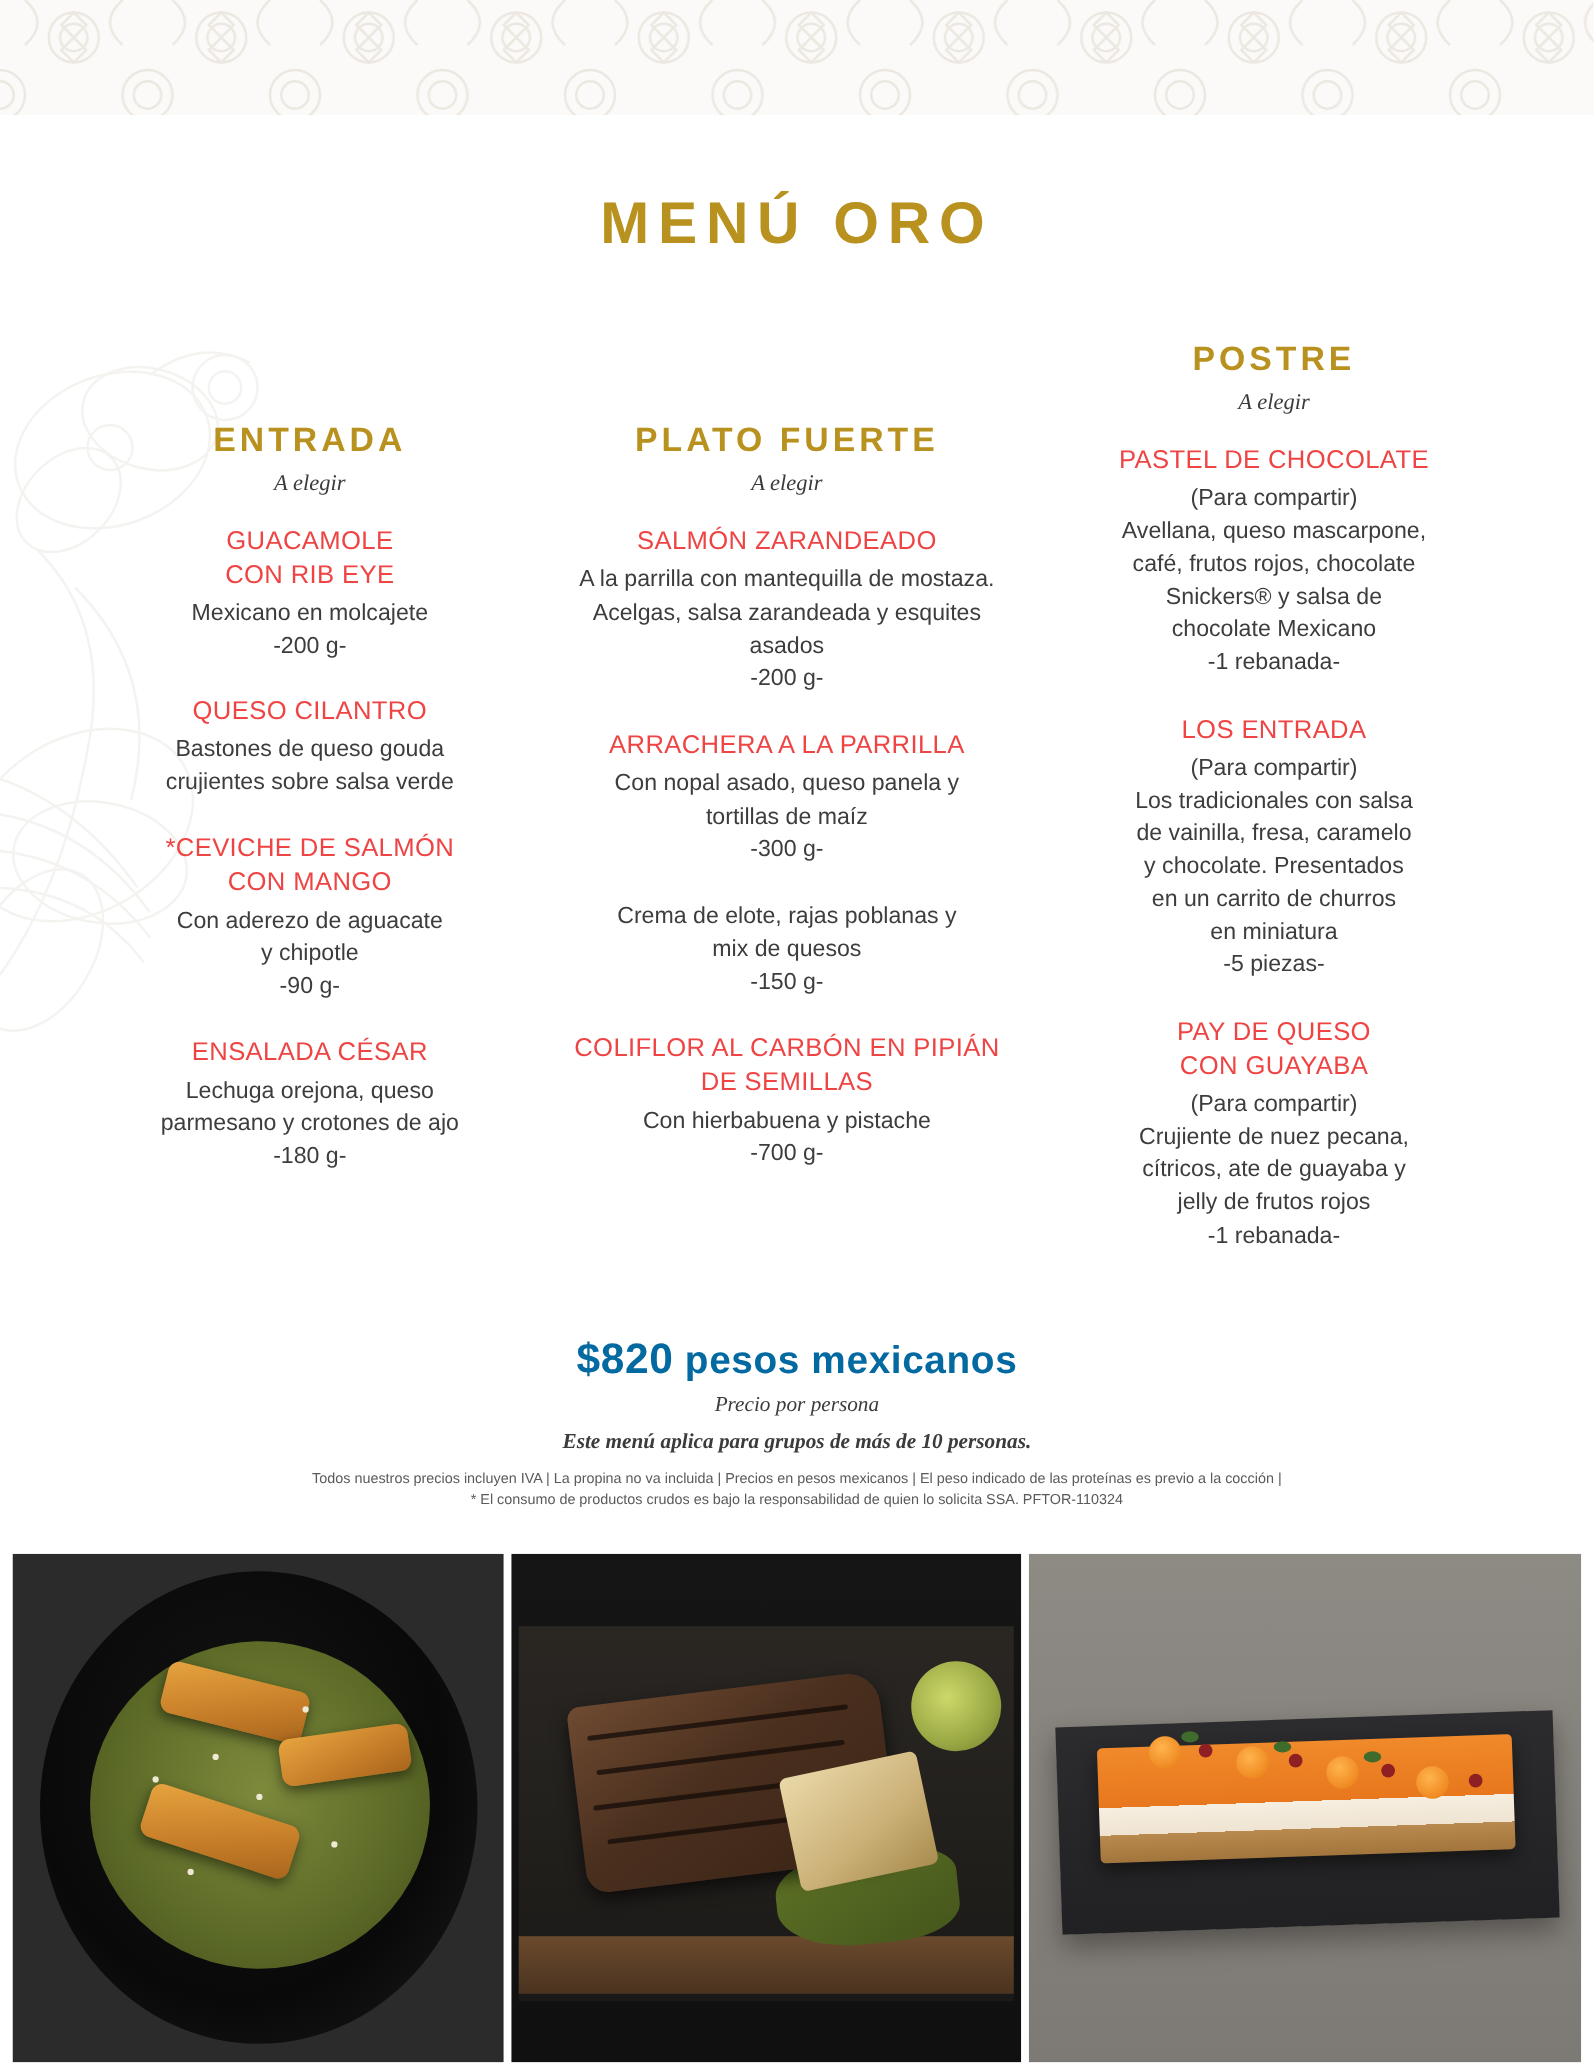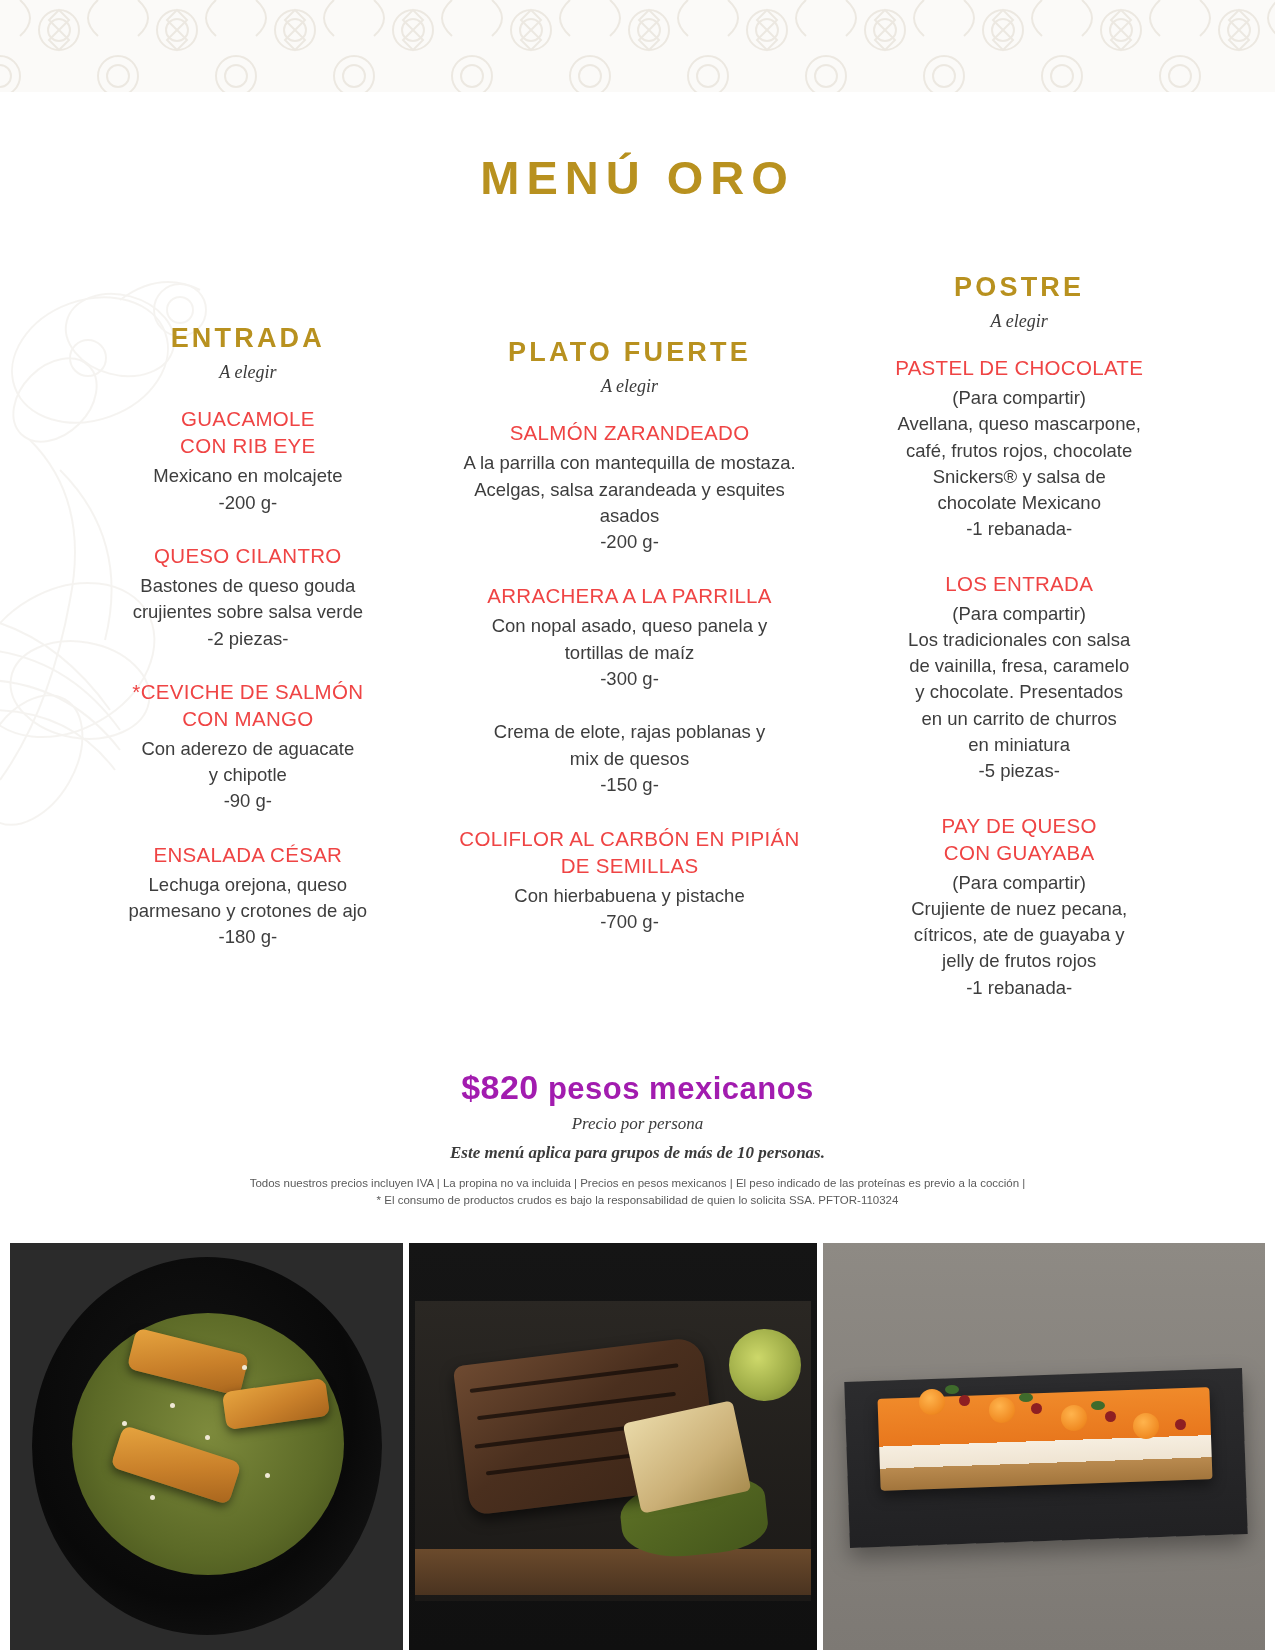--- a/index.html
+++ b/index.html
@@ -114,21 +114,21 @@
   
   .price-block {
     position: absolute;
     top: 1068px;
     left: 0;
     width: 1275px;
     text-align: center;
   }
   .price-line {
     font-size: 31px;
-    color: #a21caf;
+    color: #0369a1;
     font-weight: 700;
     letter-spacing: .5px;
   }
   .price-line .amount { font-size: 34px; }
   .price-note {
     font-family: "Liberation Serif", serif;
     font-style: italic;
     font-size: 17px;
     color: #3b3b3b;
     margin-top: 6px;
@@ -299,21 +299,20 @@
     <div class="col-sub">A elegir</div>
 
     <div class="dish">
       <div class="dish-name">GUACAMOLE<br>CON RIB EYE</div>
       <div class="dish-desc">Mexicano en molcajete</div>
       <div class="dish-weight">-200 g-</div>
     </div>
     <div class="dish">
       <div class="dish-name">QUESO CILANTRO</div>
       <div class="dish-desc">Bastones de queso gouda<br>crujientes sobre salsa verde</div>
-      <div class="dish-weight">-2 piezas-</div>
     </div>
     <div class="dish">
       <div class="dish-name">*CEVICHE DE SALMÓN<br>CON MANGO</div>
       <div class="dish-desc">Con aderezo de aguacate<br>y chipotle</div>
       <div class="dish-weight">-90 g-</div>
     </div>
     <div class="dish">
       <div class="dish-name">ENSALADA CÉSAR</div>
       <div class="dish-desc">Lechuga orejona, queso<br>parmesano y crotones de ajo</div>
       <div class="dish-weight">-180 g-</div>

